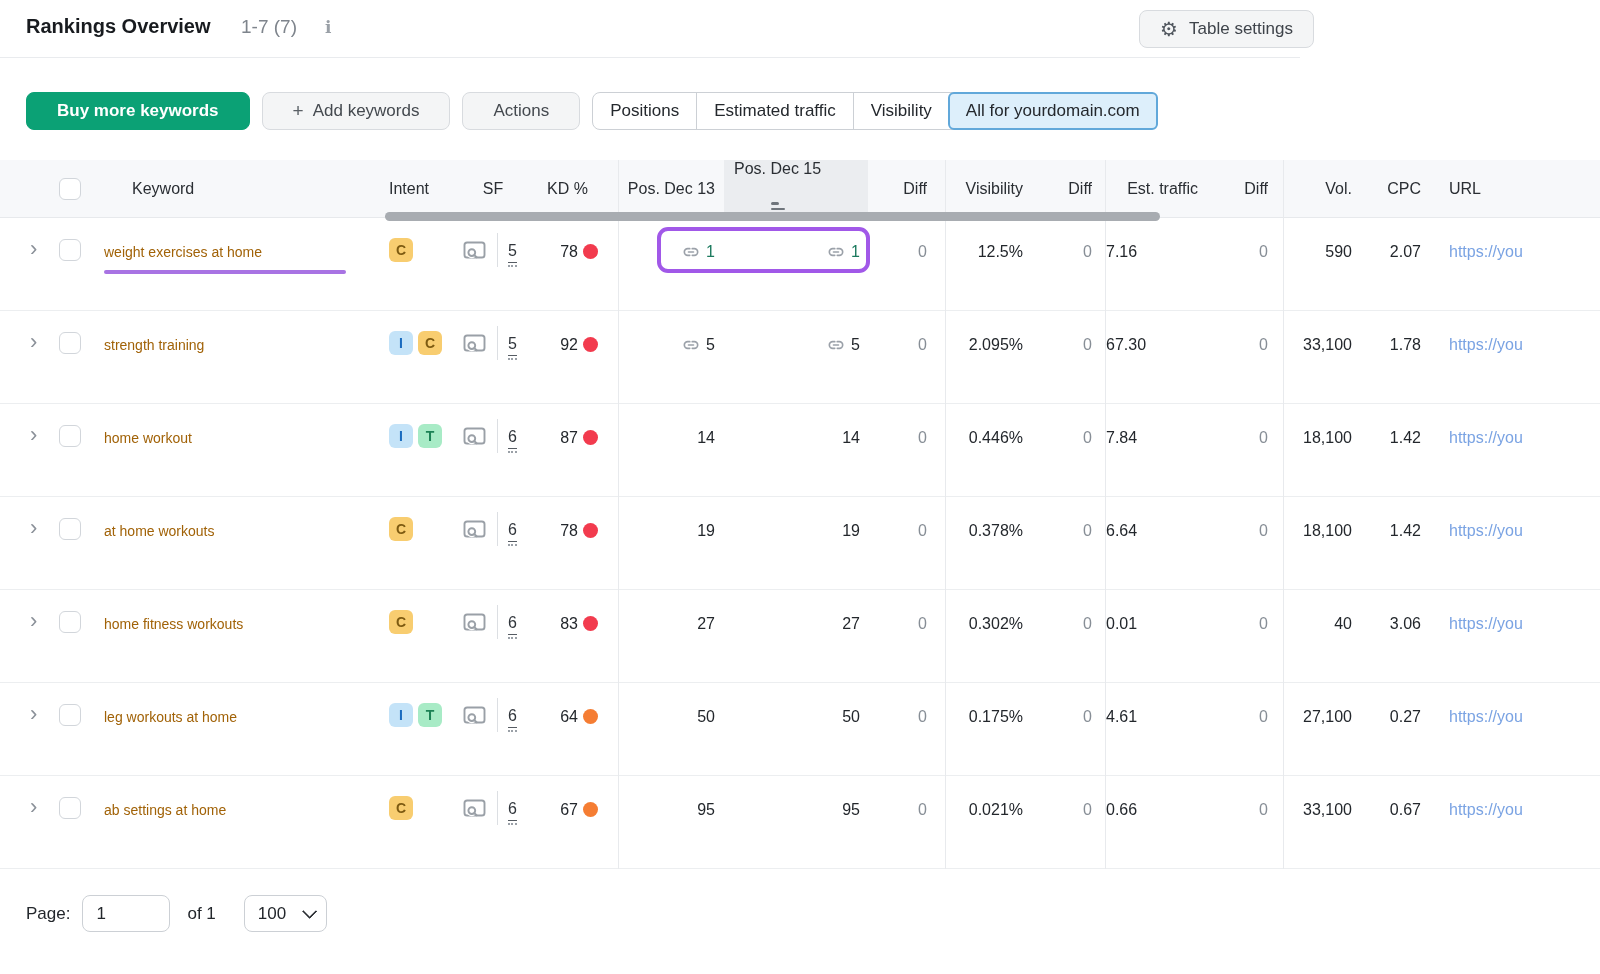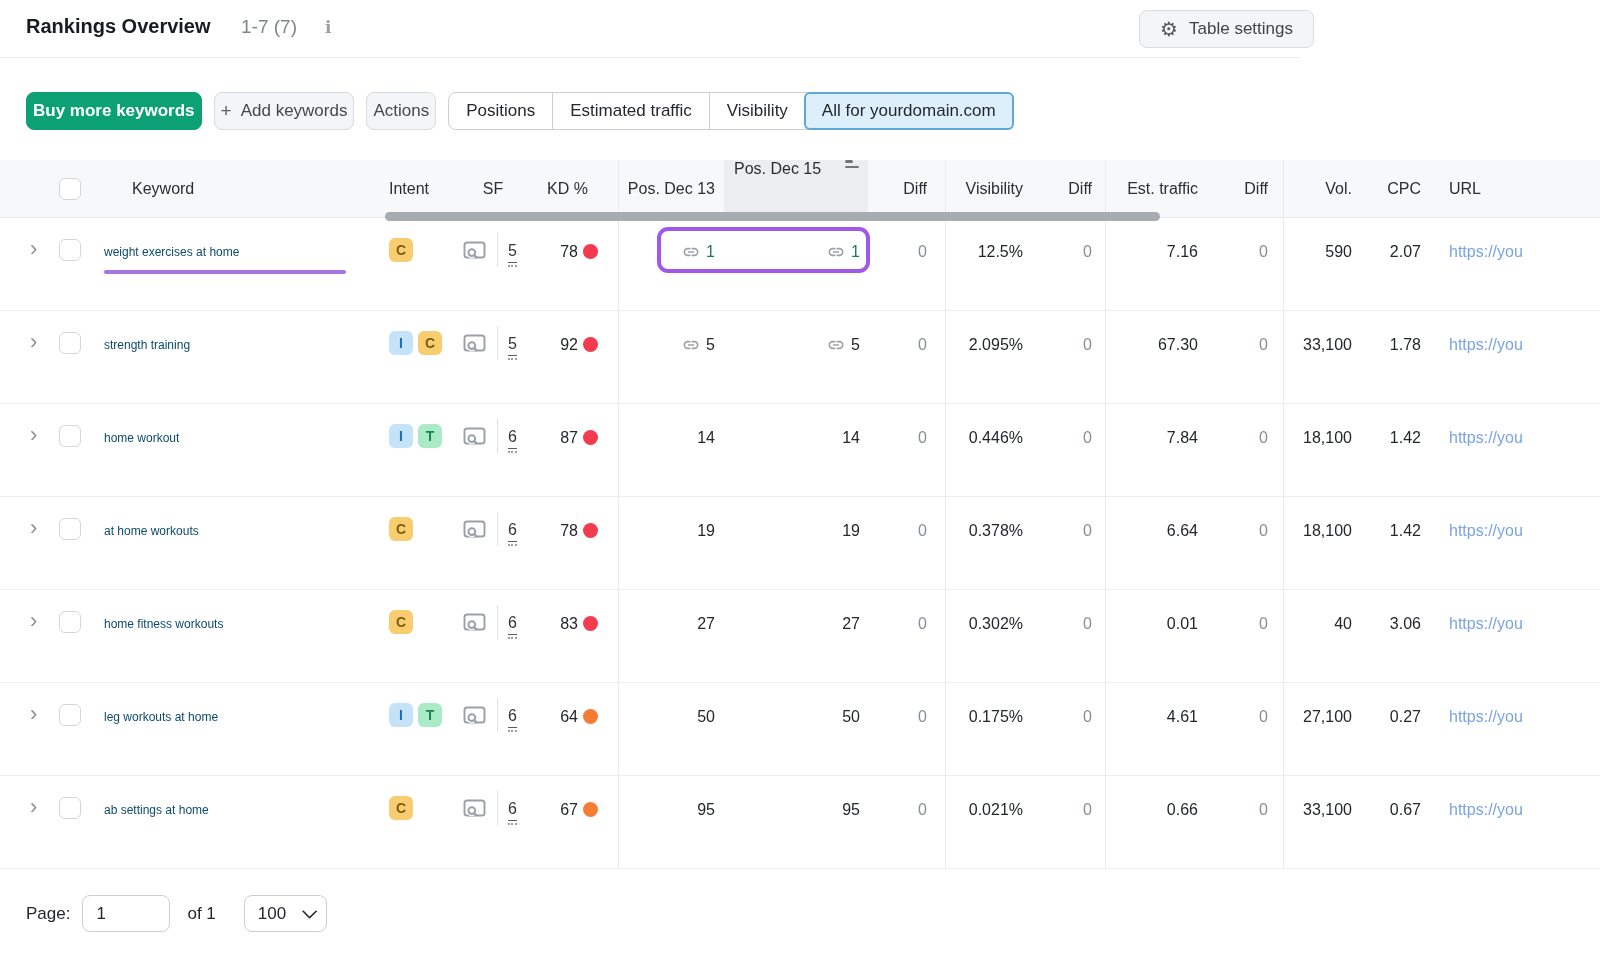--- a/index.html
+++ b/index.html
@@ -11,21 +11,21 @@
   .title-row { position:absolute; top:0; left:0; width:1300px; height:58px; border-bottom:1px solid #e9ebee; }
   .page-title { position:absolute; left:26px; top:15px; font-size:20px; font-weight:700; color:#181b1f; }
   .title-range { position:absolute; left:241px; top:16px; font-size:19px; color:#7e848c; }
   .info-i { position:absolute; left:325px; top:17px; font-size:17px; font-weight:700; color:#9aa0a7; font-family:"DejaVu Serif", serif; cursor:pointer; }
   .settings-btn { position:absolute; right:-14px; top:10px; height:38px; display:flex; align-items:center; gap:11px;
     padding:0 20px; background:#f4f5f6; border:1px solid #d8dbdf; border-radius:8px; font-size:17px; color:#3f444b; cursor:pointer; }
   .gear { font-family:"DejaVu Sans", sans-serif; font-size:20px; color:#50565e; line-height:1; }
 
   
   .toolbar { position:absolute; top:92px; left:26px; display:flex; align-items:stretch; gap:12px; height:38px; }
-  .btn { display:flex; align-items:center; gap:9px; padding:0 6px; border-radius:8px; font-size:17px; cursor:pointer; }
+  .btn { display:flex; align-items:center; gap:9px; padding:0 30px; border-radius:8px; font-size:17px; cursor:pointer; }
   .btn-green { background:#0ba175; border:1px solid #0ba175; color:#fff; font-weight:700; }
   .btn-gray { background:#f4f5f6; border:1px solid #d8dbdf; color:#44494f; }
   .plus { font-size:19px; color:#5a6066; }
   .seg { display:flex; border:1px solid #ccd0d5; border-radius:8px; background:#fff; }
   .seg-item { display:flex; align-items:center; padding:0 17px; font-size:17px; color:#24282d; cursor:pointer; border-left:1px solid #ccd0d5; position:relative; }
   .seg-item:first-child { border-left:none; }
   .seg-item.active { background:#ddeffb; border:2px solid #61a8da; border-radius:6px; margin:-1px; z-index:2; padding:0 16px; }
 
   
   .thead { position:absolute; top:160px; left:0; width:1600px; height:58px; background:#f7f8fa; border-bottom:1px solid #e7e9ec; font-size:16px; color:#2a2e33; }
@@ -42,21 +42,21 @@
   .hscroll { position:absolute; top:212px; left:385px; width:775px; height:9px; background:#a8acb1; border-radius:4.5px; z-index:6; cursor:pointer; }
 
   
   .vline { position:absolute; top:160px; height:709px; width:1px; background:#e8eaed; z-index:1; }
 
   
   .tbody { position:absolute; top:218px; left:0; width:1600px; }
   .row { position:relative; height:93px; border-bottom:1px solid #eceef0; background:#fff; }
   .chev { position:absolute; left:30px; top:19px; font-size:22px; color:#8b9199; line-height:24px; cursor:pointer; }
   .row .cb { left:59px; top:21px; }
-  .kw { position:absolute; left:104px; top:22px; font-size:12px; color:#0c4a6e; line-height:24px; text-decoration:none; cursor:pointer; white-space:nowrap; }
+  .kw { position:absolute; left:104px; top:22px; font-size:14px; color:#a16207; line-height:24px; text-decoration:none; cursor:pointer; white-space:nowrap; }
   .kw-hl { position:absolute; left:104px; top:52px; width:242px; height:4px; background:#a873e3; border-radius:2px; }
   .intent { position:absolute; left:389px; top:20px; display:flex; gap:5px; }
   .badge { width:24px; height:24px; border-radius:6px; font-size:14px; font-weight:700; display:flex; align-items:center; justify-content:center; }
   .b-i { background:#c4e3f8; color:#1a6bbf; }
   .b-c { background:#f8cd70; color:#7d5a11; }
   .b-t { background:#a8ebc6; color:#1d8256; }
   .sf-icon { position:absolute; left:462px; top:21px; cursor:pointer; }
   .sf-div { position:absolute; left:497px; top:15px; width:1px; height:34px; background:#dcdfe3; }
   .sf-num { position:absolute; left:508px; top:22px; font-size:16px; color:#30353b; line-height:22px; border-bottom:1px solid #565c63; cursor:pointer; text-decoration:none; }
   .sf-num::after { content:""; position:absolute; left:0; right:0; bottom:-5px; border-bottom:2px dotted #9aa0a7; }
@@ -65,21 +65,21 @@
   .dot { position:absolute; top:26px; left:583px; width:15px; height:15px; border-radius:50%; }
   .dot-red { background:#f23b4e; }
   .dot-orange { background:#f57d33; }
   .pos13 { left:600px; width:115px; display:flex; justify-content:flex-end; align-items:center; gap:5px; }
   .pos15 { left:745px; width:115px; display:flex; justify-content:flex-end; align-items:center; gap:5px; }
   .pos-green { color:#1c7a5e; }
   .diffc { color:#878e96; text-align:right; }
   .d1 { left:876px; width:51px; }
   .vis { left:936px; width:87px; text-align:right; }
   .d2 { left:1041px; width:51px; }
-  .est { left:1106px; width:92px; text-align:right; }
+  .est { left:1106px; width:92px; text-align:left; }
   .d3 { left:1217px; width:51px; }
   .vol { left:1276px; width:76px; text-align:right; }
   .cpc { left:1356px; width:65px; text-align:right; }
   .url { left:1449px; width:151px; overflow:hidden; }
   .url a { color:#7aa3e3; text-decoration:none; cursor:pointer; }
   .url .fade { position:absolute; right:0; top:0; bottom:0; width:42px; background:linear-gradient(90deg, rgba(255,255,255,0), #ffffff); }
   .pbox { position:absolute; left:657px; top:9px; width:213px; height:46px; border:4px solid #a158e8; border-radius:11px; z-index:3; pointer-events:none; }
 
   
   .pager { position:absolute; left:26px; top:895px; display:flex; align-items:center; font-size:17px; color:#23272c; }
@@ -132,21 +132,21 @@
   </div>
 
   <div class="thead">
     <span class="sel-col"></span>
     <span class="cb" style="left:59px; top:18px;"></span>
     <span class="th" style="left:104px;margin-left:28px;">Keyword</span>
     <span class="th" style="left:389px;">Intent</span>
     <span class="th r" style="left:478px; width:30px; text-align:center;">SF</span>
     <span class="th r" style="left:520px; width:68px;">KD %</span>
     <span class="th r" style="left:600px; width:115px;">Pos. Dec 13</span>
-    <span class="th" style="left:734px; display:flex; gap:24px; height:58px; line-height:normal;">
+    <span class="th" style="left:734px; display:flex; align-items:center; gap:24px; height:58px; line-height:normal;flex-direction:column;">
       <span>Pos. Dec 15</span>
       <span class="sort">
           <i></i>
           <i></i>
         </span>
     </span>
     <span class="th r" style="left:876px; width:51px;">Diff</span>
     <span class="th r" style="left:936px; width:87px;">Visibility</span>
     <span class="th r" style="left:1041px; width:51px;">Diff</span>
     <span class="th r" style="left:1098px; width:100px;">Est. traffic</span>

